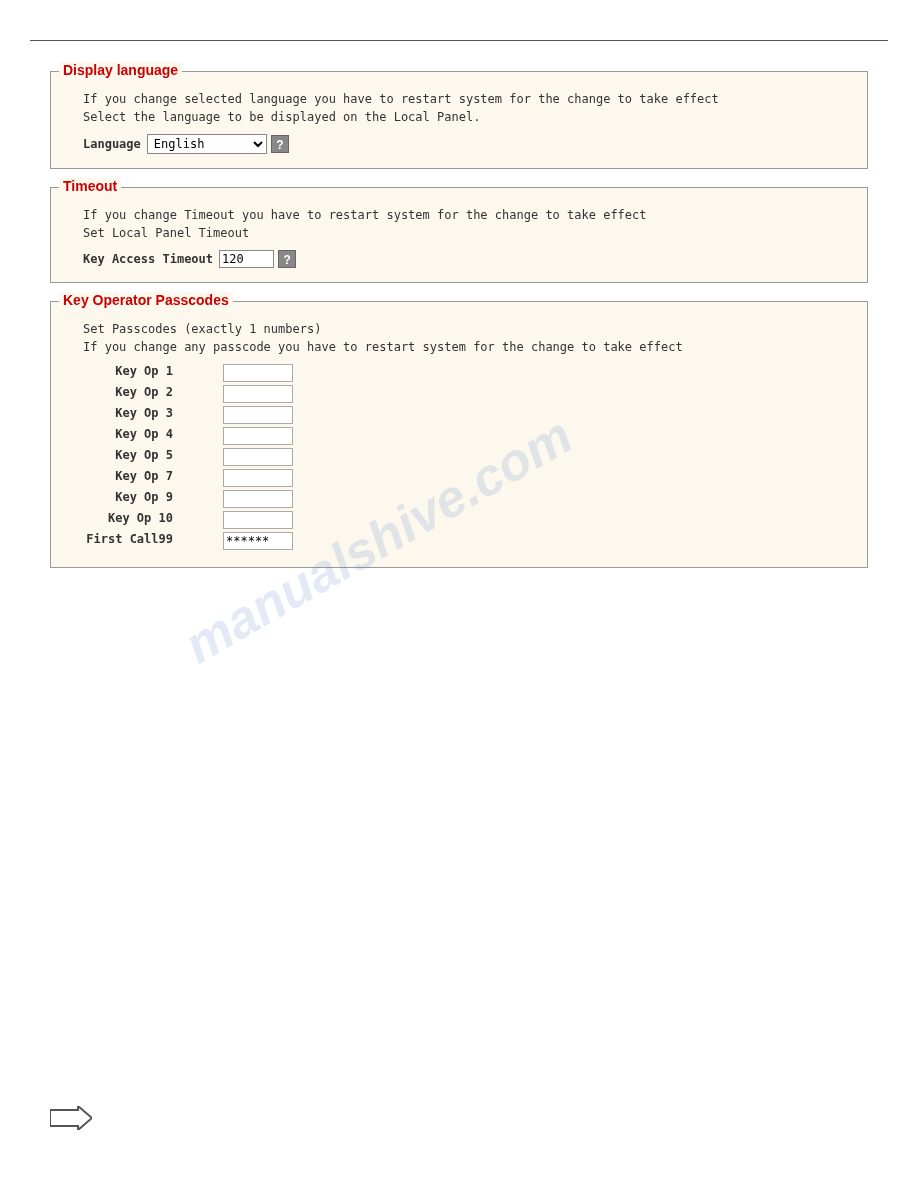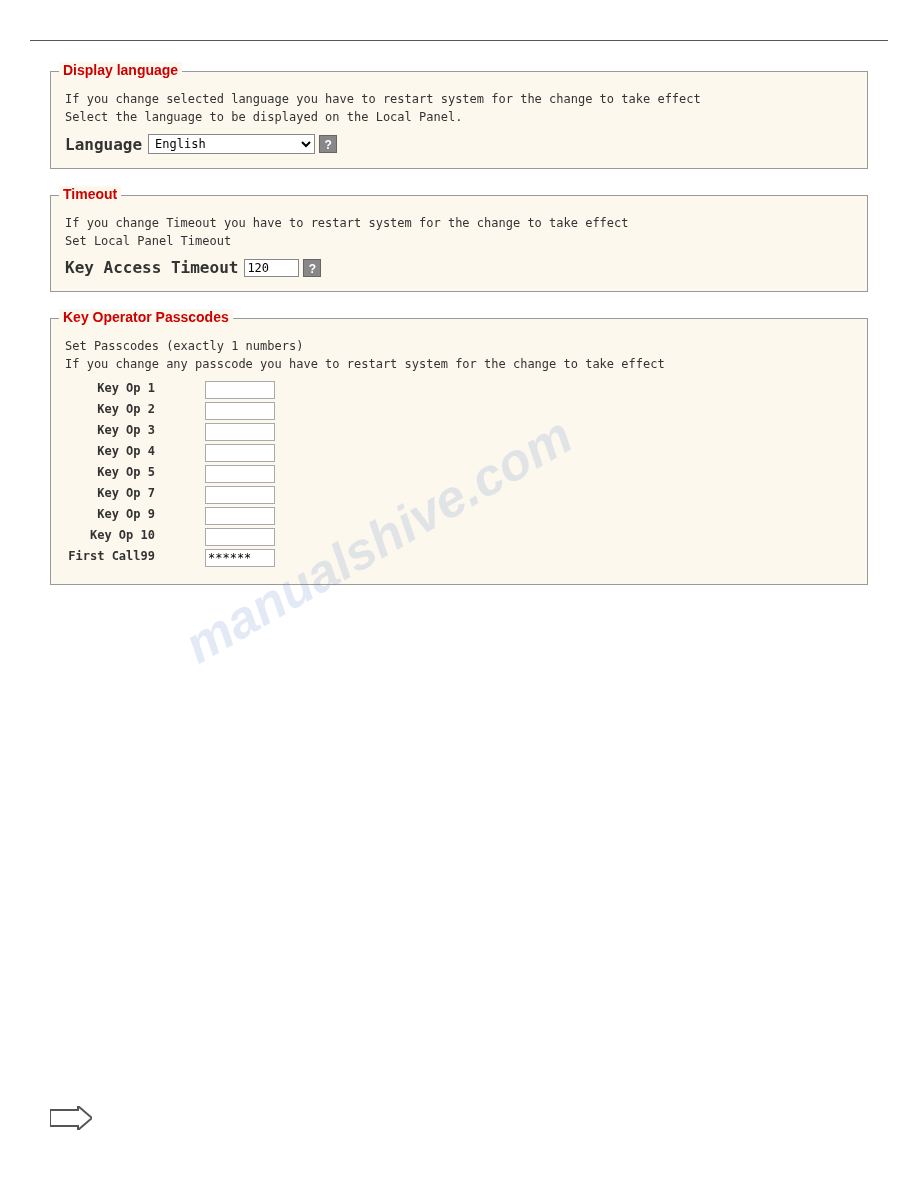--- a/index.html
+++ b/index.html
@@ -26,22 +26,22 @@
       margin-top: 40px;
     }
 
     .content-area {
       padding: 30px 50px 60px 50px;
     }
 
     
     .section-box {
       border: 1px solid #999;
-      margin-bottom: 26px;
-      padding: 10px 14px 14px 14px;
+      margin-bottom: 18px;
+      padding: 10px 14px 14px 32px;
       background: #fdf8ee;
       position: relative;
     }
 
     .section-legend {
       font-weight: bold;
       color: #cc0000;
       font-size: 14px;
       font-family: Arial, sans-serif;
       position: absolute;
@@ -61,33 +61,33 @@
     }
 
     .field-row {
       display: flex;
       align-items: center;
       margin-top: 6px;
     }
 
     .field-label {
       font-weight: bold;
-      font-size: 16px;
+      font-size: 12px;
       font-family: monospace;
       margin-right: 6px;
       white-space: nowrap;
     }
 
     .lang-select {
       font-size: 12px;
       font-family: monospace;
       border: 1px solid #888;
       padding: 1px 2px;
       background: #fff;
-      width: 167px;
+      width: 120px;
     }
 
     .help-btn {
       display: inline-block;
       width: 18px;
       height: 18px;
       background: #888;
       color: #fff;
       font-weight: bold;
       font-size: 12px;

